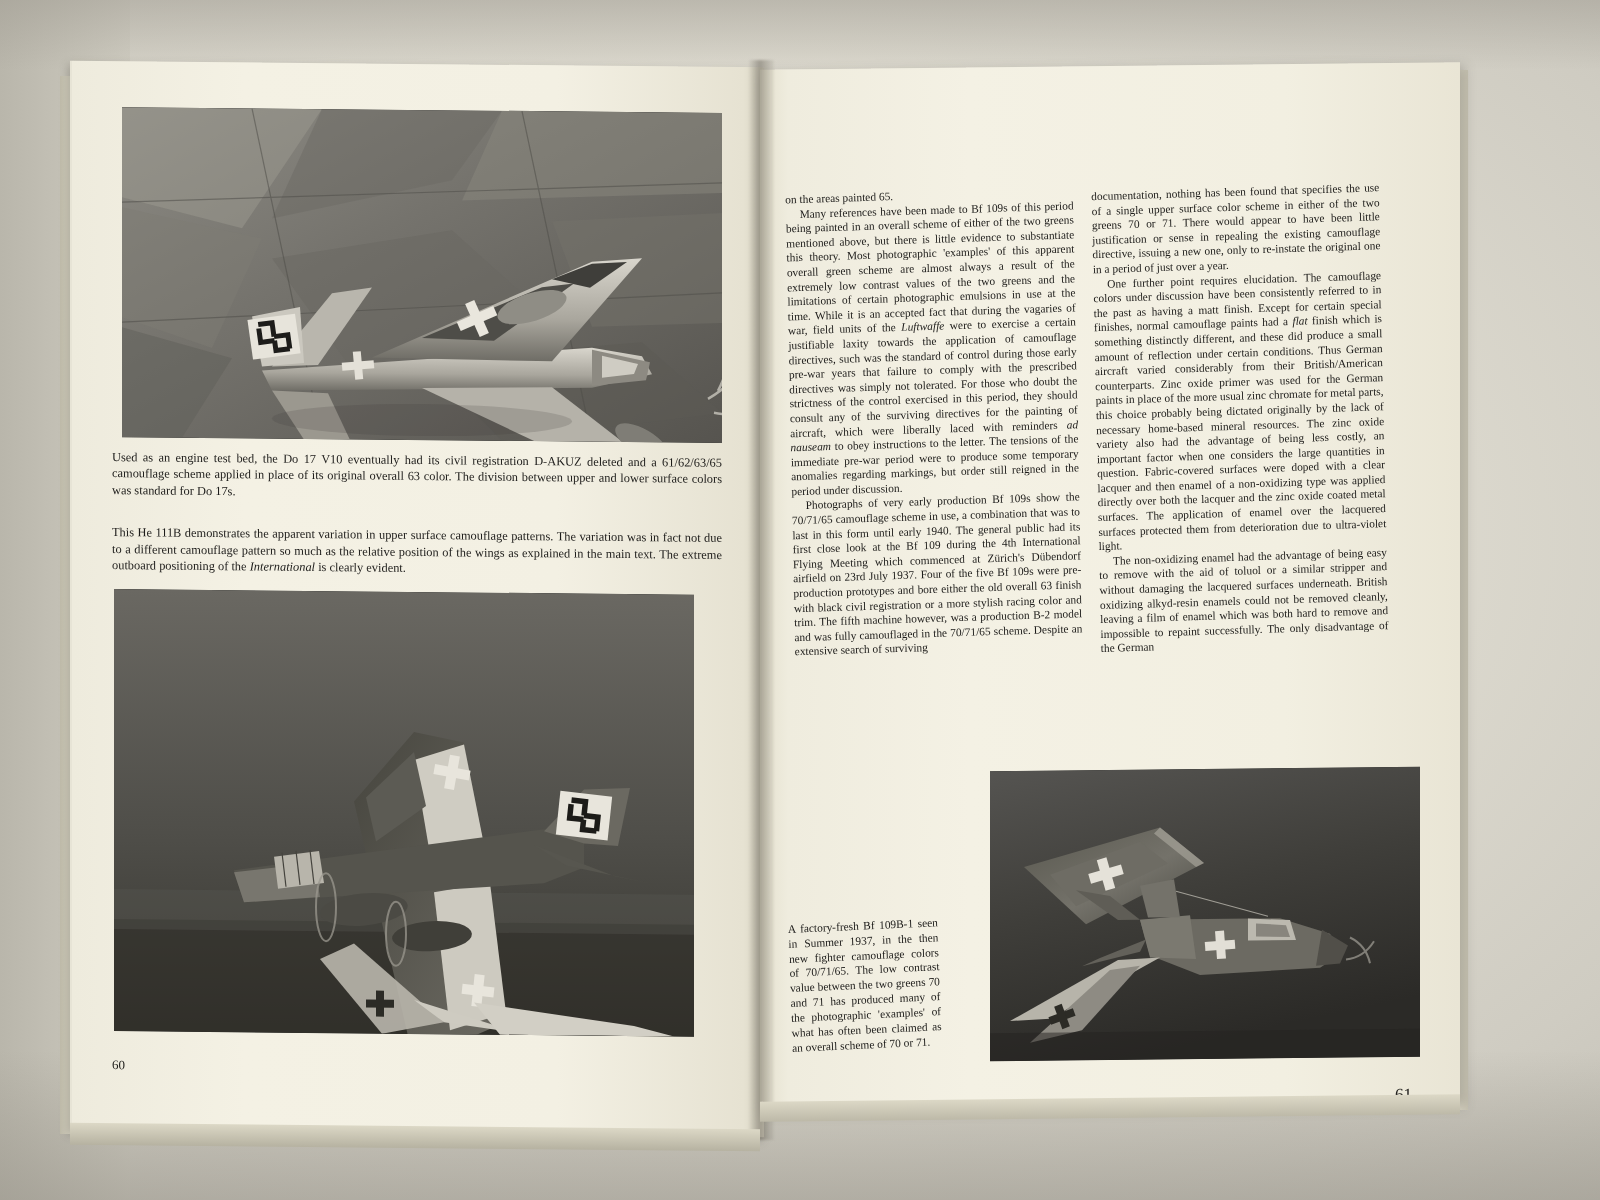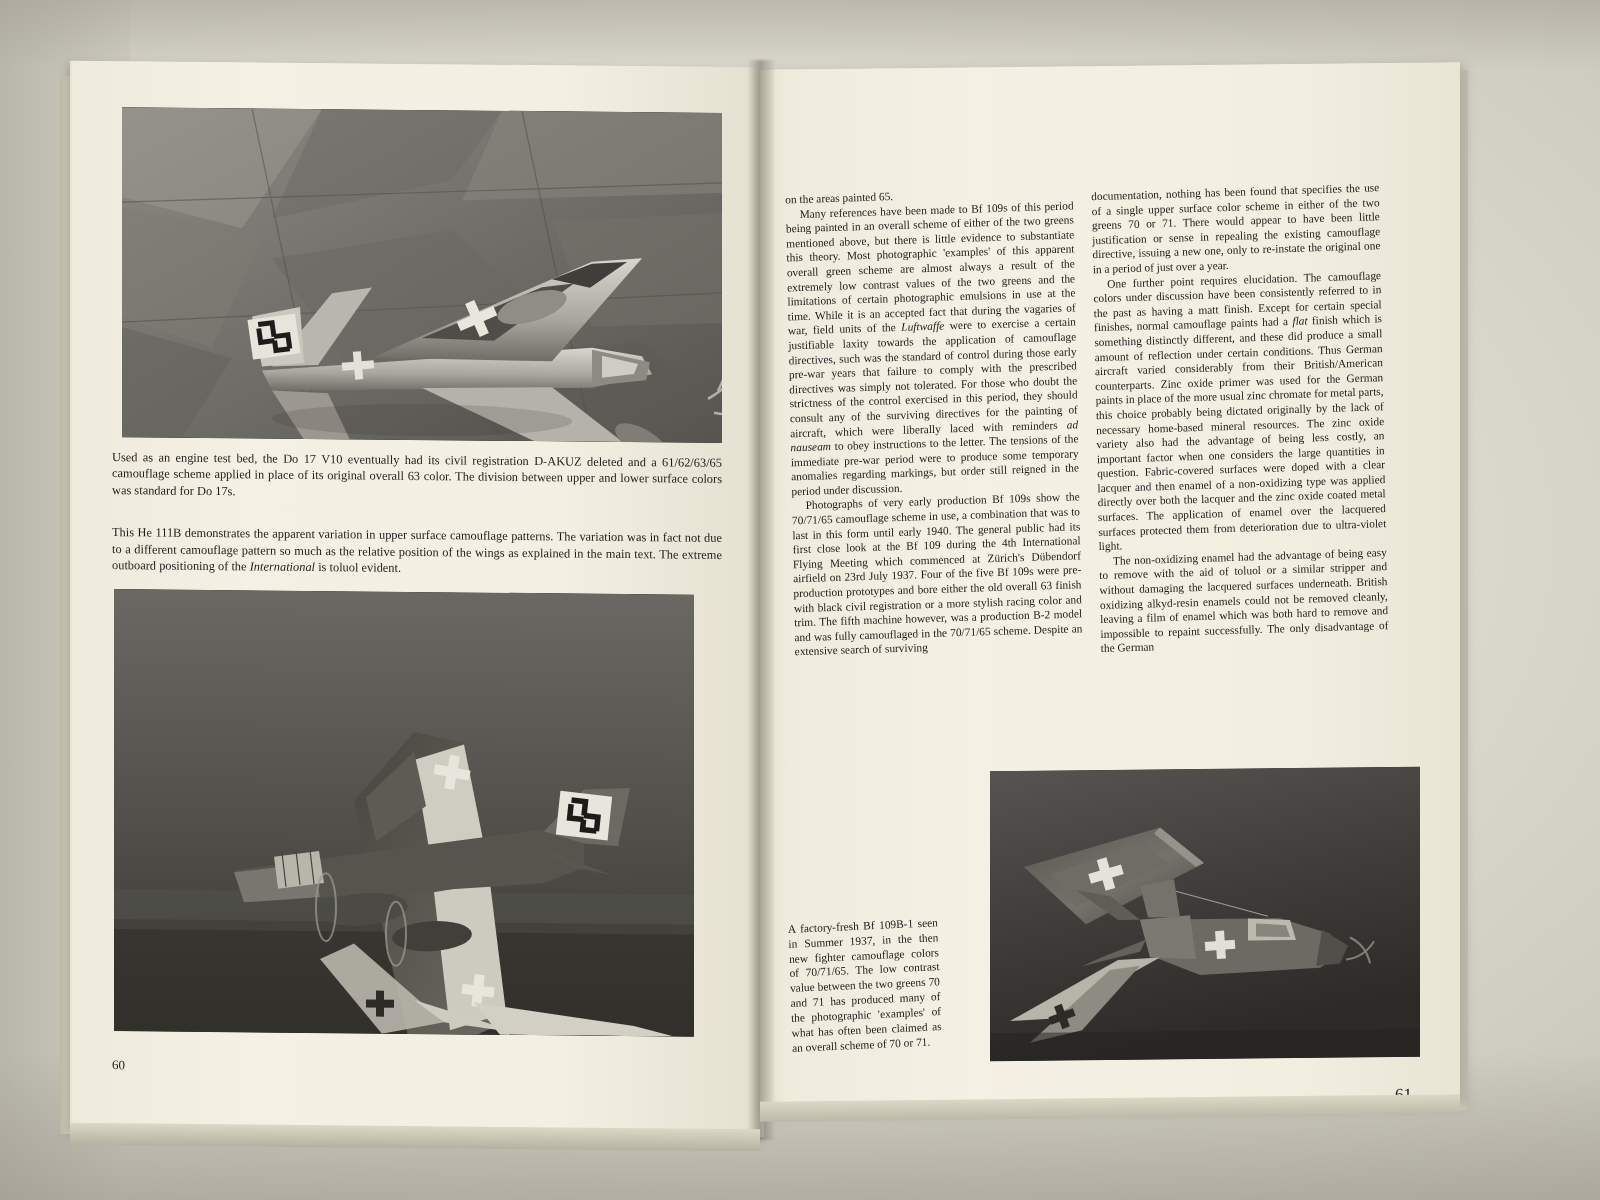--- a/index.html
+++ b/index.html
@@ -308,21 +308,21 @@
 
             <path d="M430,386 L500,430 L560,430 L470,380 Z" fill="#cbc8bf" opacity="0.0"></path>
 
             <rect width="600" height="330" fill="none"></rect>
             <rect width="600" height="330" fill="url(#vig)"></rect>
           </svg>
         </div>
 
         <div class="caption">Used as an engine test bed, the Do 17 V10 eventually had its civil registration D-AKUZ deleted and a 61/62/63/65 camouflage scheme applied in place of its original overall 63 color. The division between upper and lower surface colors was standard for Do 17s.</div>
 
-        <div class="caption c2"><span>This He 111B demonstrates the apparent variation in upper surface camouflage patterns. The variation was in fact not due to a different camouflage pattern so much as the relative position of the wings as explained in the main text. The extreme outboard positioning of the </span><em>International</em><span> is toluol evident.</span></div>
+        <div class="caption c2"><span>This He 111B demonstrates the apparent variation in upper surface camouflage patterns. The variation was in fact not due to a different camouflage pattern so much as the relative position of the wings as explained in the main text. The extreme outboard positioning of the </span><em>International</em><span> is clearly evident.</span></div>
 
         <div class="photo photo-2">
           <svg class="ph-svg" viewBox="0 0 580 442" preserveAspectRatio="none">
             <defs>
               <linearGradient id="skyg" x1="0" y1="0" x2="0" y2="1">
                 <stop offset="0%" stop-color="#6a6862"></stop>
                 <stop offset="55%" stop-color="#4f4e49"></stop>
                 <stop offset="100%" stop-color="#36352f"></stop>
               </linearGradient>
               <linearGradient id="wingg" x1="0" y1="0" x2="1" y2="1">

